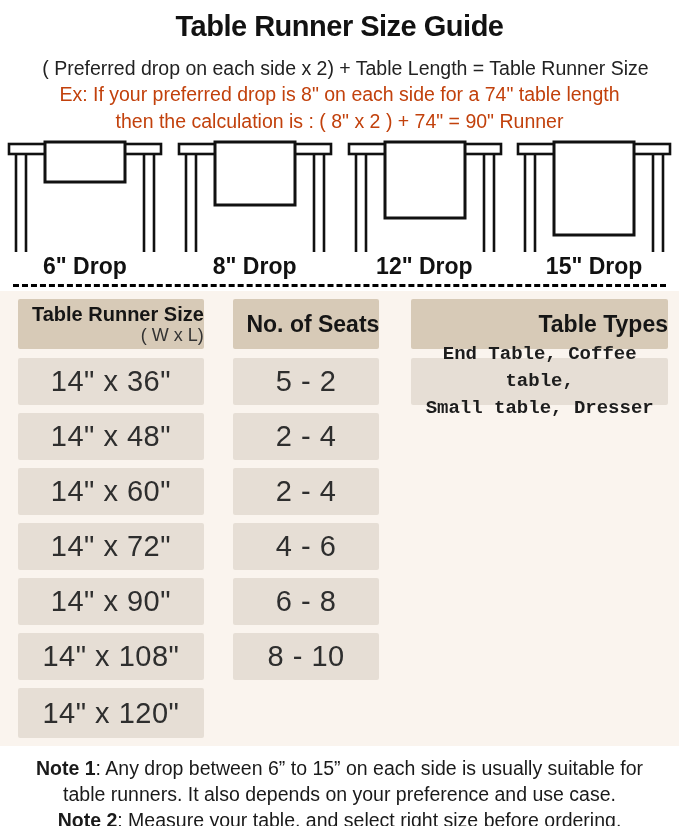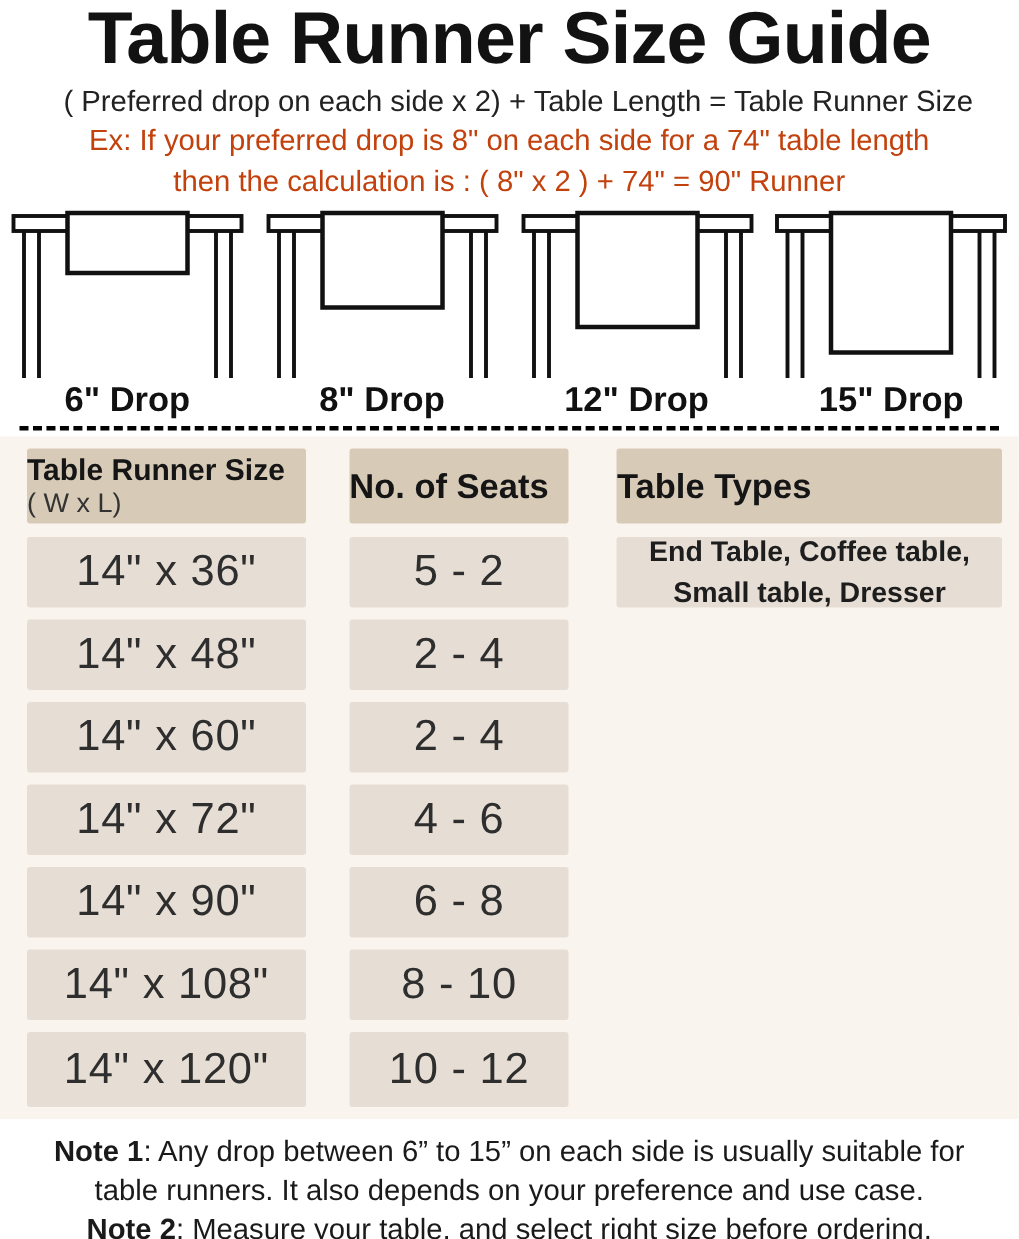--- a/index.html
+++ b/index.html
@@ -3,48 +3,48 @@
 <meta charset="utf-8">
 <style>
   html,body{margin:0;padding:0;}
   body{
     width:679px;height:826px;overflow:hidden;background:#ffffff;
     font-family:"Liberation Sans",sans-serif;color:#1c1c1c;
     -webkit-font-smoothing:antialiased;
   }
   
   .top{text-align:center;}
-  .title{font-size:49px;font-weight:700;line-height:49px;padding-top:2px;color:#121212;letter-spacing:-0.5px;}
+  .title{font-size:29px;font-weight:700;line-height:49px;padding-top:2px;color:#121212;letter-spacing:-0.5px;}
   .formula{font-size:19.5px;line-height:26px;margin-top:4px;color:#222;padding-left:12px;}
   .ex-line{font-size:19.5px;line-height:27px;color:#c2410c;}
   
   .figures{display:flex;margin-top:5px;height:112px;}
   .figure{width:169.75px;height:112px;}
   .fig-labels{display:flex;height:27px;margin-top:1px;}
   .fig-label{width:169.75px;text-align:center;font-size:23px;font-weight:700;line-height:27px;color:#111;}
   .dash{height:0;border-top:3px dashed #000;margin:4px 13px 0 13px;}
   
   .grid{display:flex;background:#faf4ee;padding:8px 11px 8px 18px;margin-top:4px;}
   .col1{width:189px;margin-right:29px;}
   .col2{width:149px;margin-right:32px;}
   .col3{width:261px;}
   .hcell{height:50px;background:#d7cab7;border-radius:2px;margin-bottom:9px;
-         display:flex;flex-direction:column;align-items:flex-start;justify-content:center;}
+         display:flex;flex-direction:column;align-items:flex-end;justify-content:center;}
   .hcell .h-main{font-size:20px;font-weight:700;line-height:23px;color:#151515;}
   .hcell .h-sub{font-size:18px;line-height:19px;color:#333;}
   .hcell .h-big{font-size:23px;font-weight:700;color:#151515;}
   .cell{height:47px;background:#e6ded5;border-radius:2px;margin-bottom:8px;
         display:flex;align-items:center;justify-content:center;
         font-size:29px;color:#2e2e2e;letter-spacing:0.5px;}
   .cell.last{height:50px;margin-bottom:0;}
   .gcell{background:#e6ded5;border-radius:2px;margin-bottom:8px;
          display:flex;align-items:center;justify-content:center;text-align:center;
          font-size:19px;font-weight:700;line-height:27px;color:#1d1d1d;white-space:pre-line;}
   .g1{height:102px;}
-  .g2{height:47px;}
+  .g2{height:47px;font-family:Liberation Mono, monospace;}
   .g3{height:215px;margin-bottom:0;line-height:29px;}
   
   .notes{text-align:center;font-size:19.5px;line-height:26px;padding-top:9px;color:#1a1a1a;}
   .note{white-space:pre-line;}
   .note b{font-weight:700;}
 </style>
 </head>
 <body>
 
 <div class="top">
@@ -123,21 +123,20 @@
   <div class="col2">
     <div class="hcell">
       <div class="h-big">No. of Seats</div>
     </div>
     <div class="cell">5 - 2</div>
     <div class="cell">2 - 4</div>
     <div class="cell">2 - 4</div>
     <div class="cell">4 - 6</div>
     <div class="cell">6 - 8</div>
     <div class="cell">8 - 10</div>
-    <div class="cell last">10 - 12</div>
   </div>
   <div class="col3">
     <div class="hcell">
       <div class="h-big">Table Types</div>
     </div>
     <div class="gcell g2">End Table, Coffee table,
 Small table, Dresser</div>
   </div>
 </div>
 

